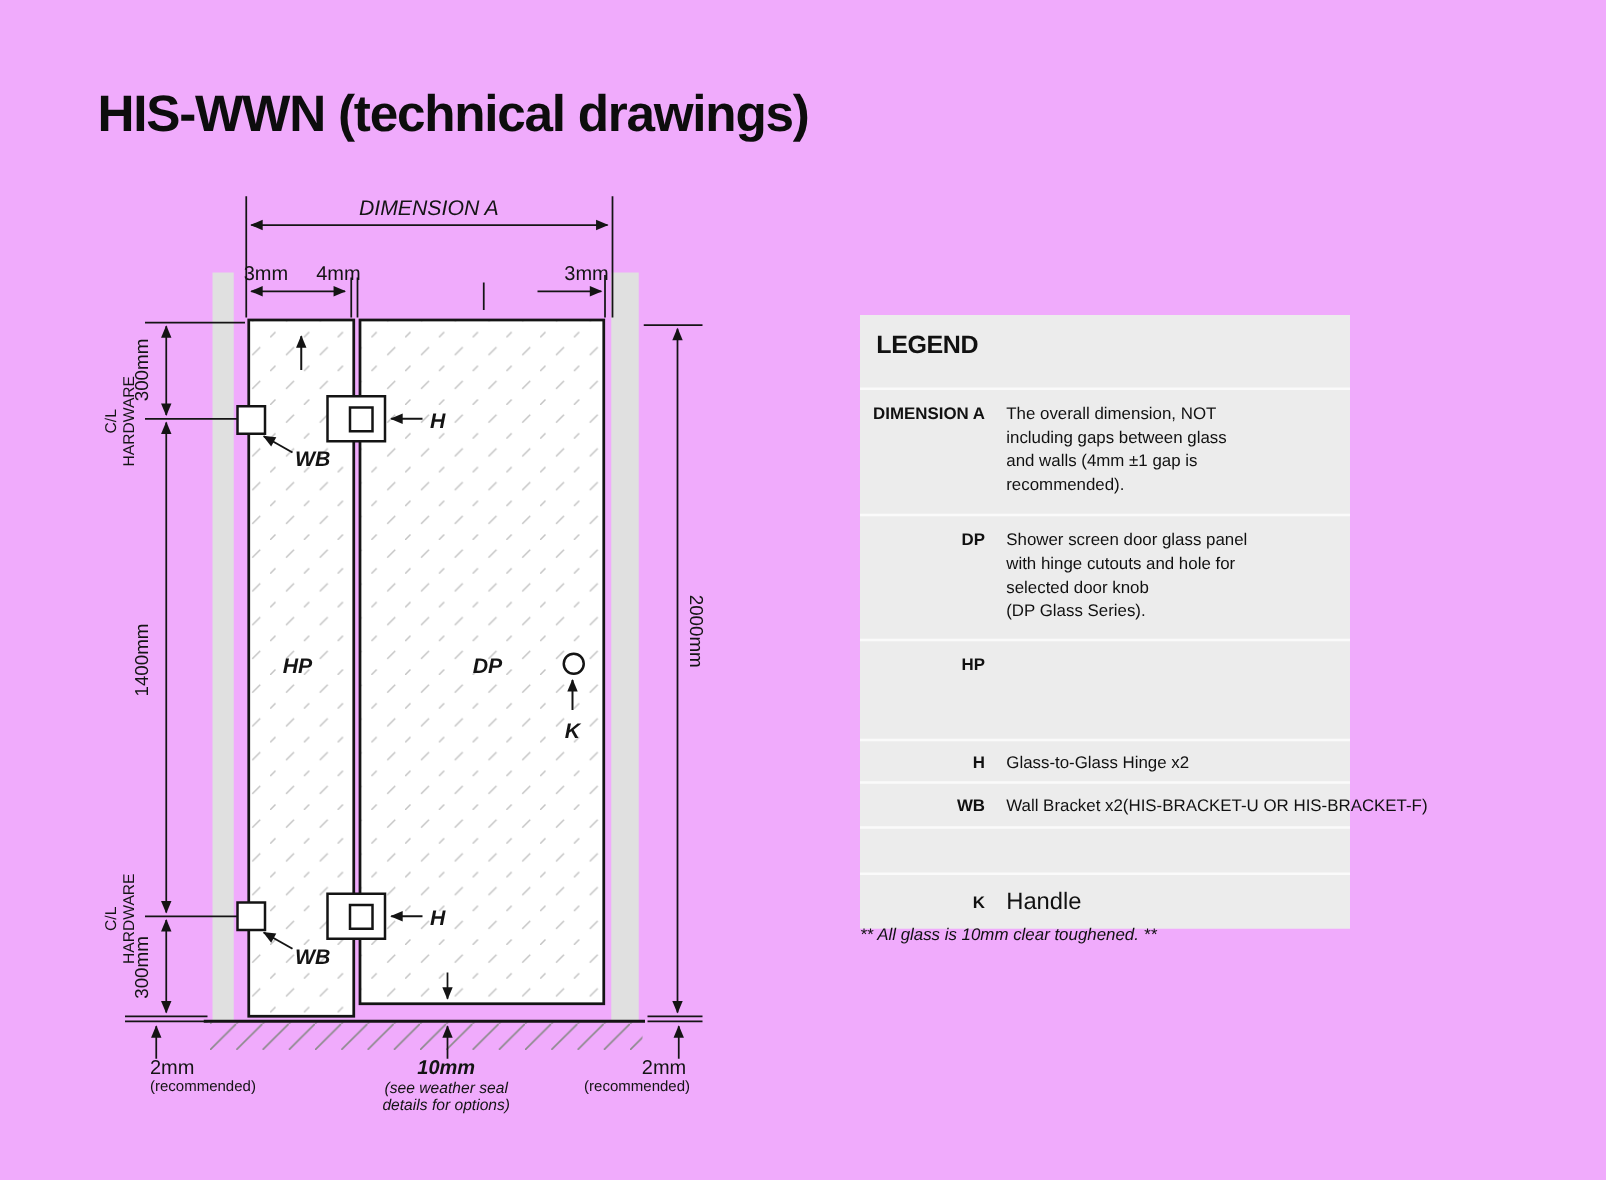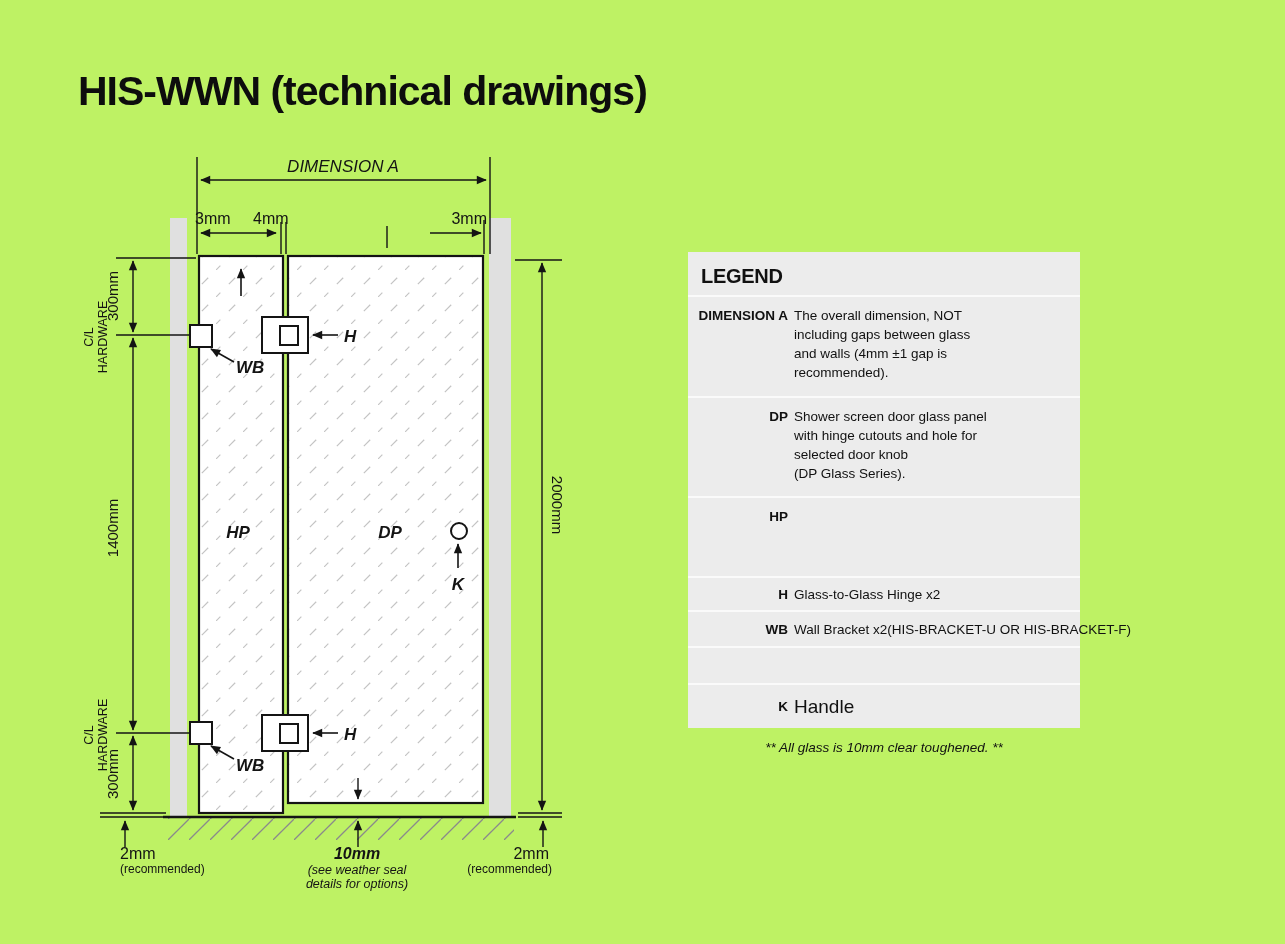--- a/index.html
+++ b/index.html
@@ -1,43 +1,43 @@
 <!DOCTYPE html>
 <html><head>
 <meta charset="utf-8">
 <style>
   html,body{margin:0;padding:0;background:#fff;}
-  .page{position:relative;width:1285px;height:944px;background:#bef264;overflow:hidden;
+  .page{position:relative;width:1285px;height:944px;background:#f0abfc;overflow:hidden;
         font-family:"Liberation Sans",sans-serif;color:#111;}
   .title{position:absolute;left:78px;top:68px;font-size:41px;font-weight:bold;
          letter-spacing:-1px;color:#0d0d0d;white-space:nowrap;}
   svg{position:absolute;left:0;top:0;}
   svg text{font-family:"Liberation Sans",sans-serif;fill:#141414;}
   .dim{font-size:16px;}
   .dim-sm{font-size:12px;}
   .rot{font-size:15px;}
   .cl{font-size:12.5px;}
   .lbl{font-size:17px;font-weight:bold;font-style:italic;}
   .dima{font-size:17px;font-style:italic;}
   .gap10{font-size:16px;font-style:italic;font-weight:bold;}
   .note-i{font-size:12.5px;font-style:italic;}
 
   .legend{position:absolute;left:688px;top:252px;width:392px;background:#ececec;}
-  .legend-heading{box-sizing:border-box;height:43px;padding:13px 0 0 13px;
+  .legend-heading{box-sizing:border-box;height:58px;padding:13px 0 0 13px;
                   font-size:20px;font-weight:bold;letter-spacing:-0.3px;}
   .lrow{box-sizing:border-box;display:flex;border-top:2px solid #fafafa;
         align-items:flex-start;padding-top:9px;}
   .lrow.center{align-items:center;padding-top:0;}
   .r0{min-height:101px;} .r1{min-height:100px;} .r2{min-height:80px;}
   .r3{min-height:34px;} .r4{min-height:36px;} .r5{min-height:37px;} .r6{min-height:45px;}
   .term{flex:0 0 100px;text-align:right;font-weight:bold;font-size:13.5px;line-height:19px;}
-  .desc{margin-left:6px;width:252px;font-size:13.5px;line-height:19px;white-space:pre-line;}
+  .desc{margin-left:17px;width:252px;font-size:13.5px;line-height:19px;white-space:pre-line;}
   .r4 .desc{white-space:nowrap;width:auto;overflow:visible;text-align:center;}
   .r6 .desc{font-size:19px;}
-  .footnote{position:absolute;left:688px;top:740px;width:392px;text-align:center;
+  .footnote{position:absolute;left:688px;top:740px;width:392px;text-align:left;
             font-size:13.5px;font-style:italic;}
 </style>
 </head>
 <body>
 
 <div class="page">
 
   <div class="title">HIS-WWN (technical drawings)</div>
 
   <svg width="1285" height="944" viewBox="0 0 1285 944">

